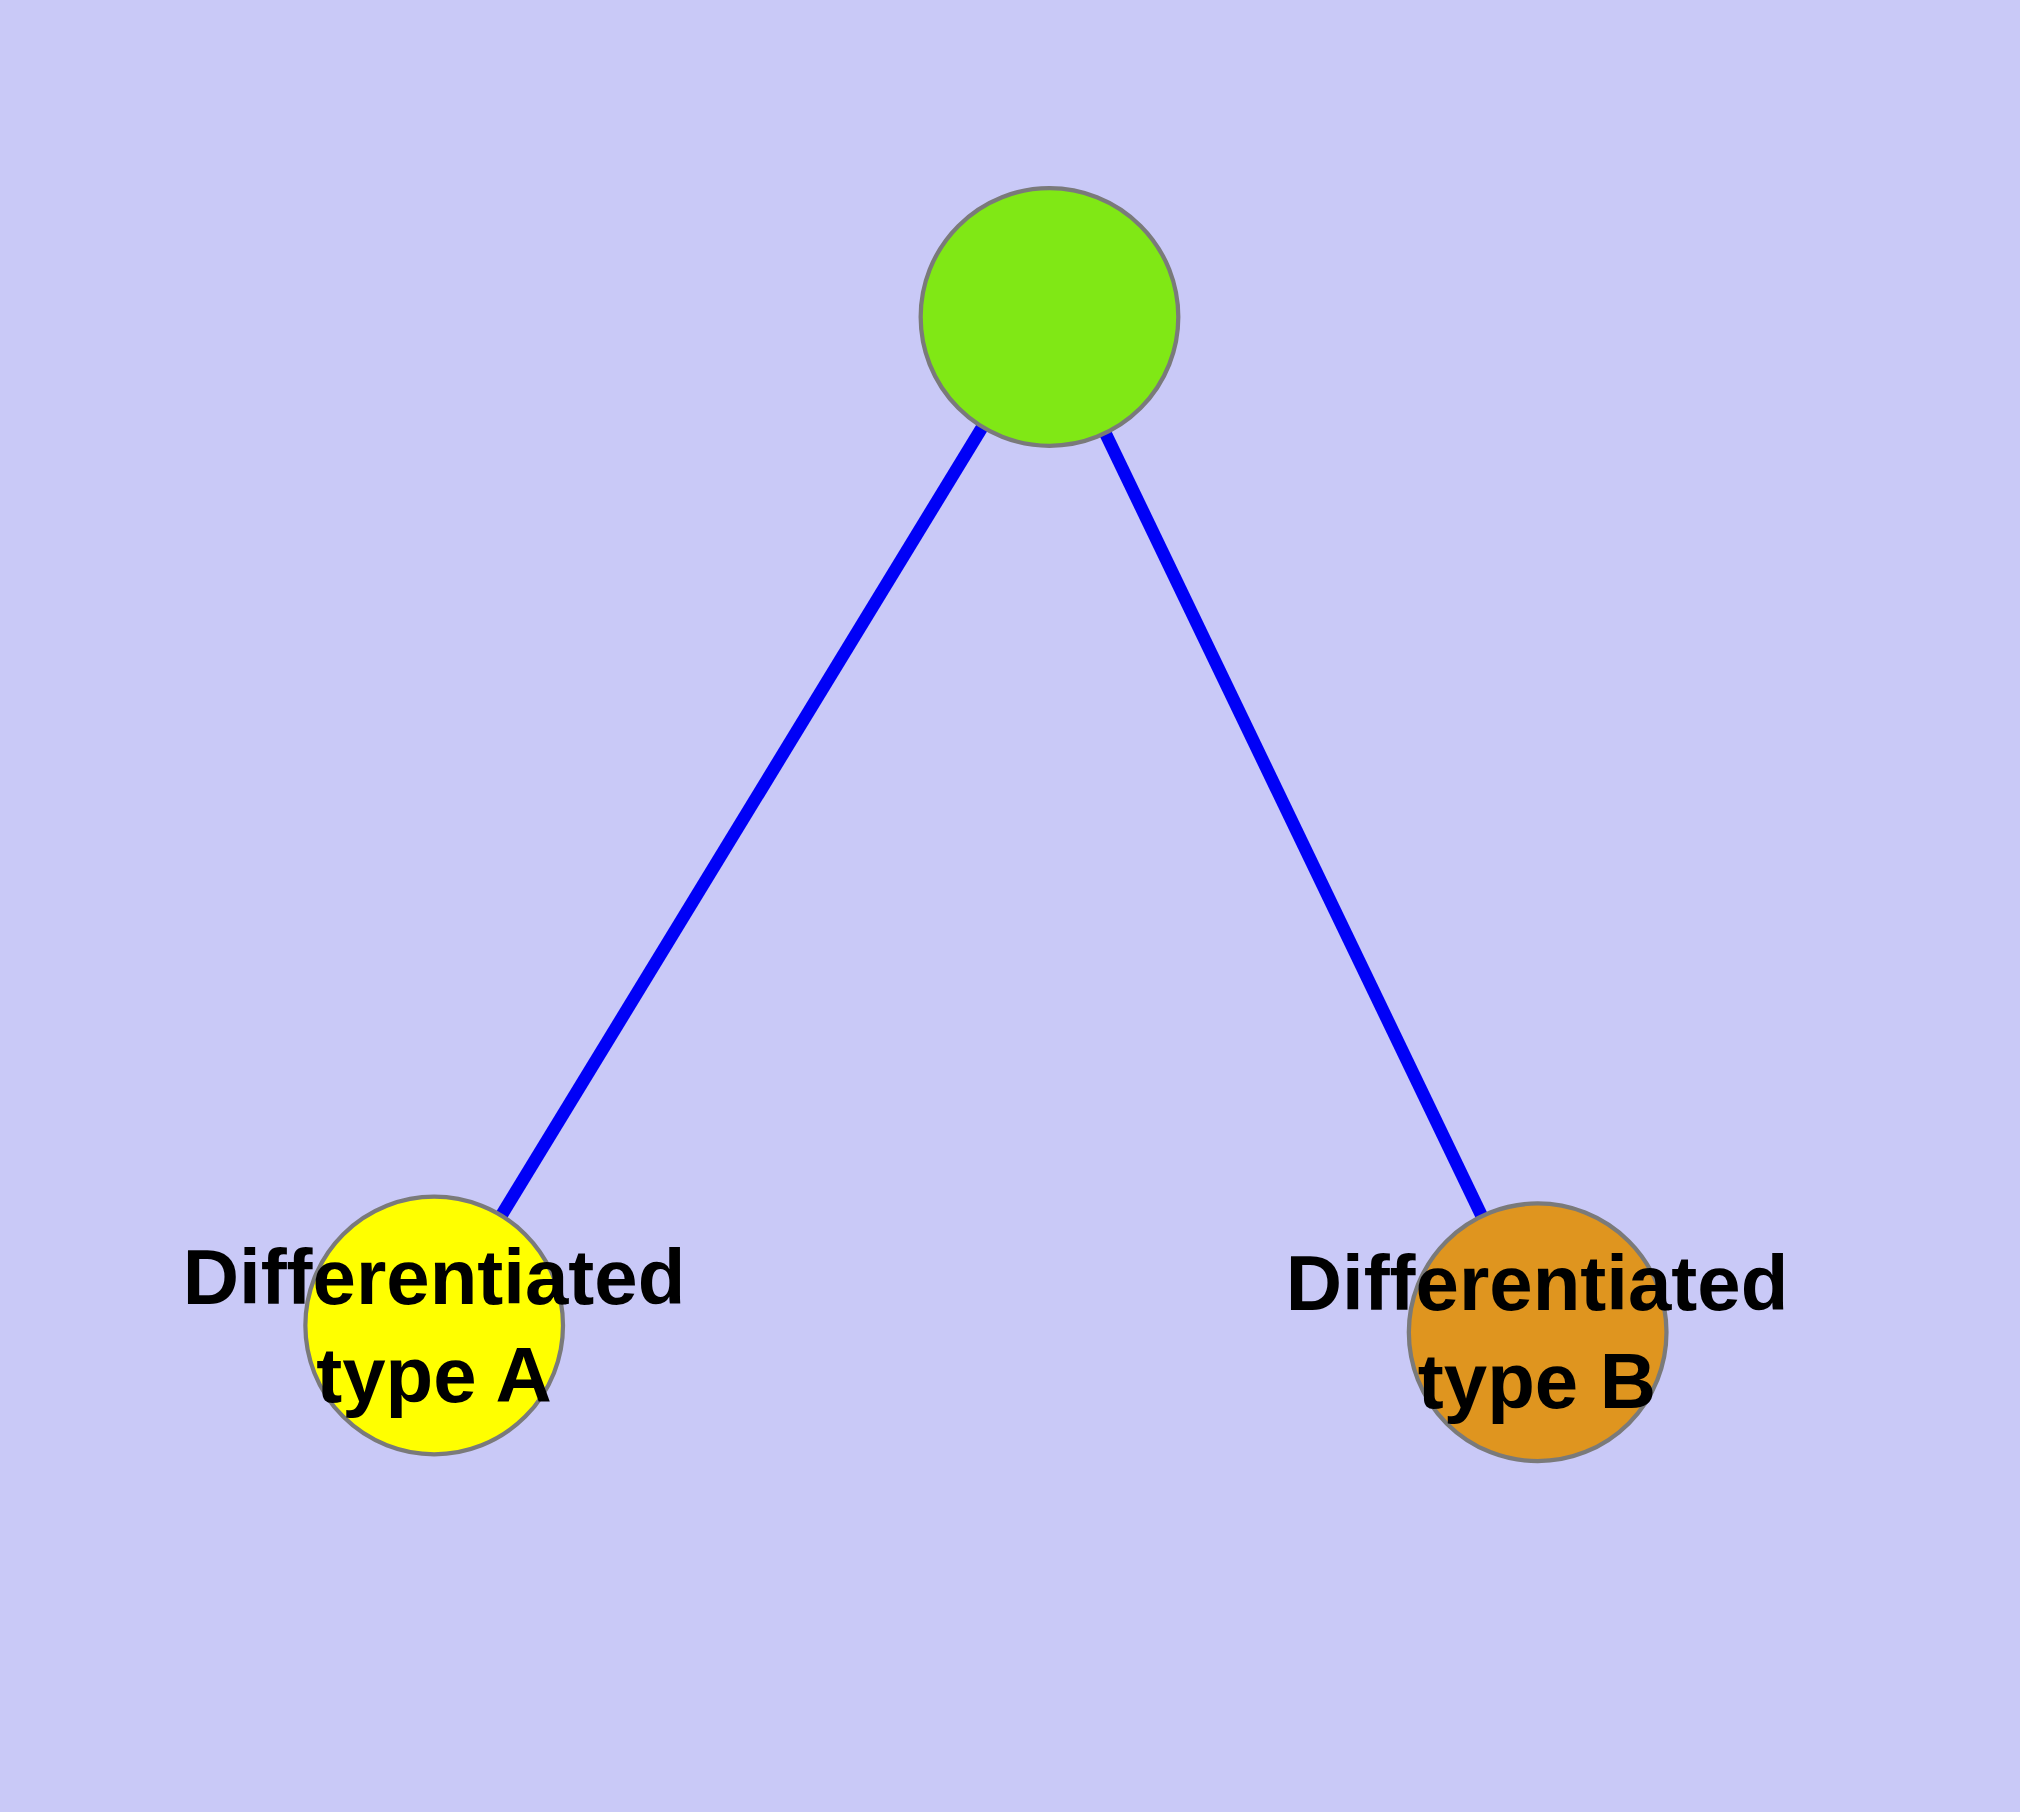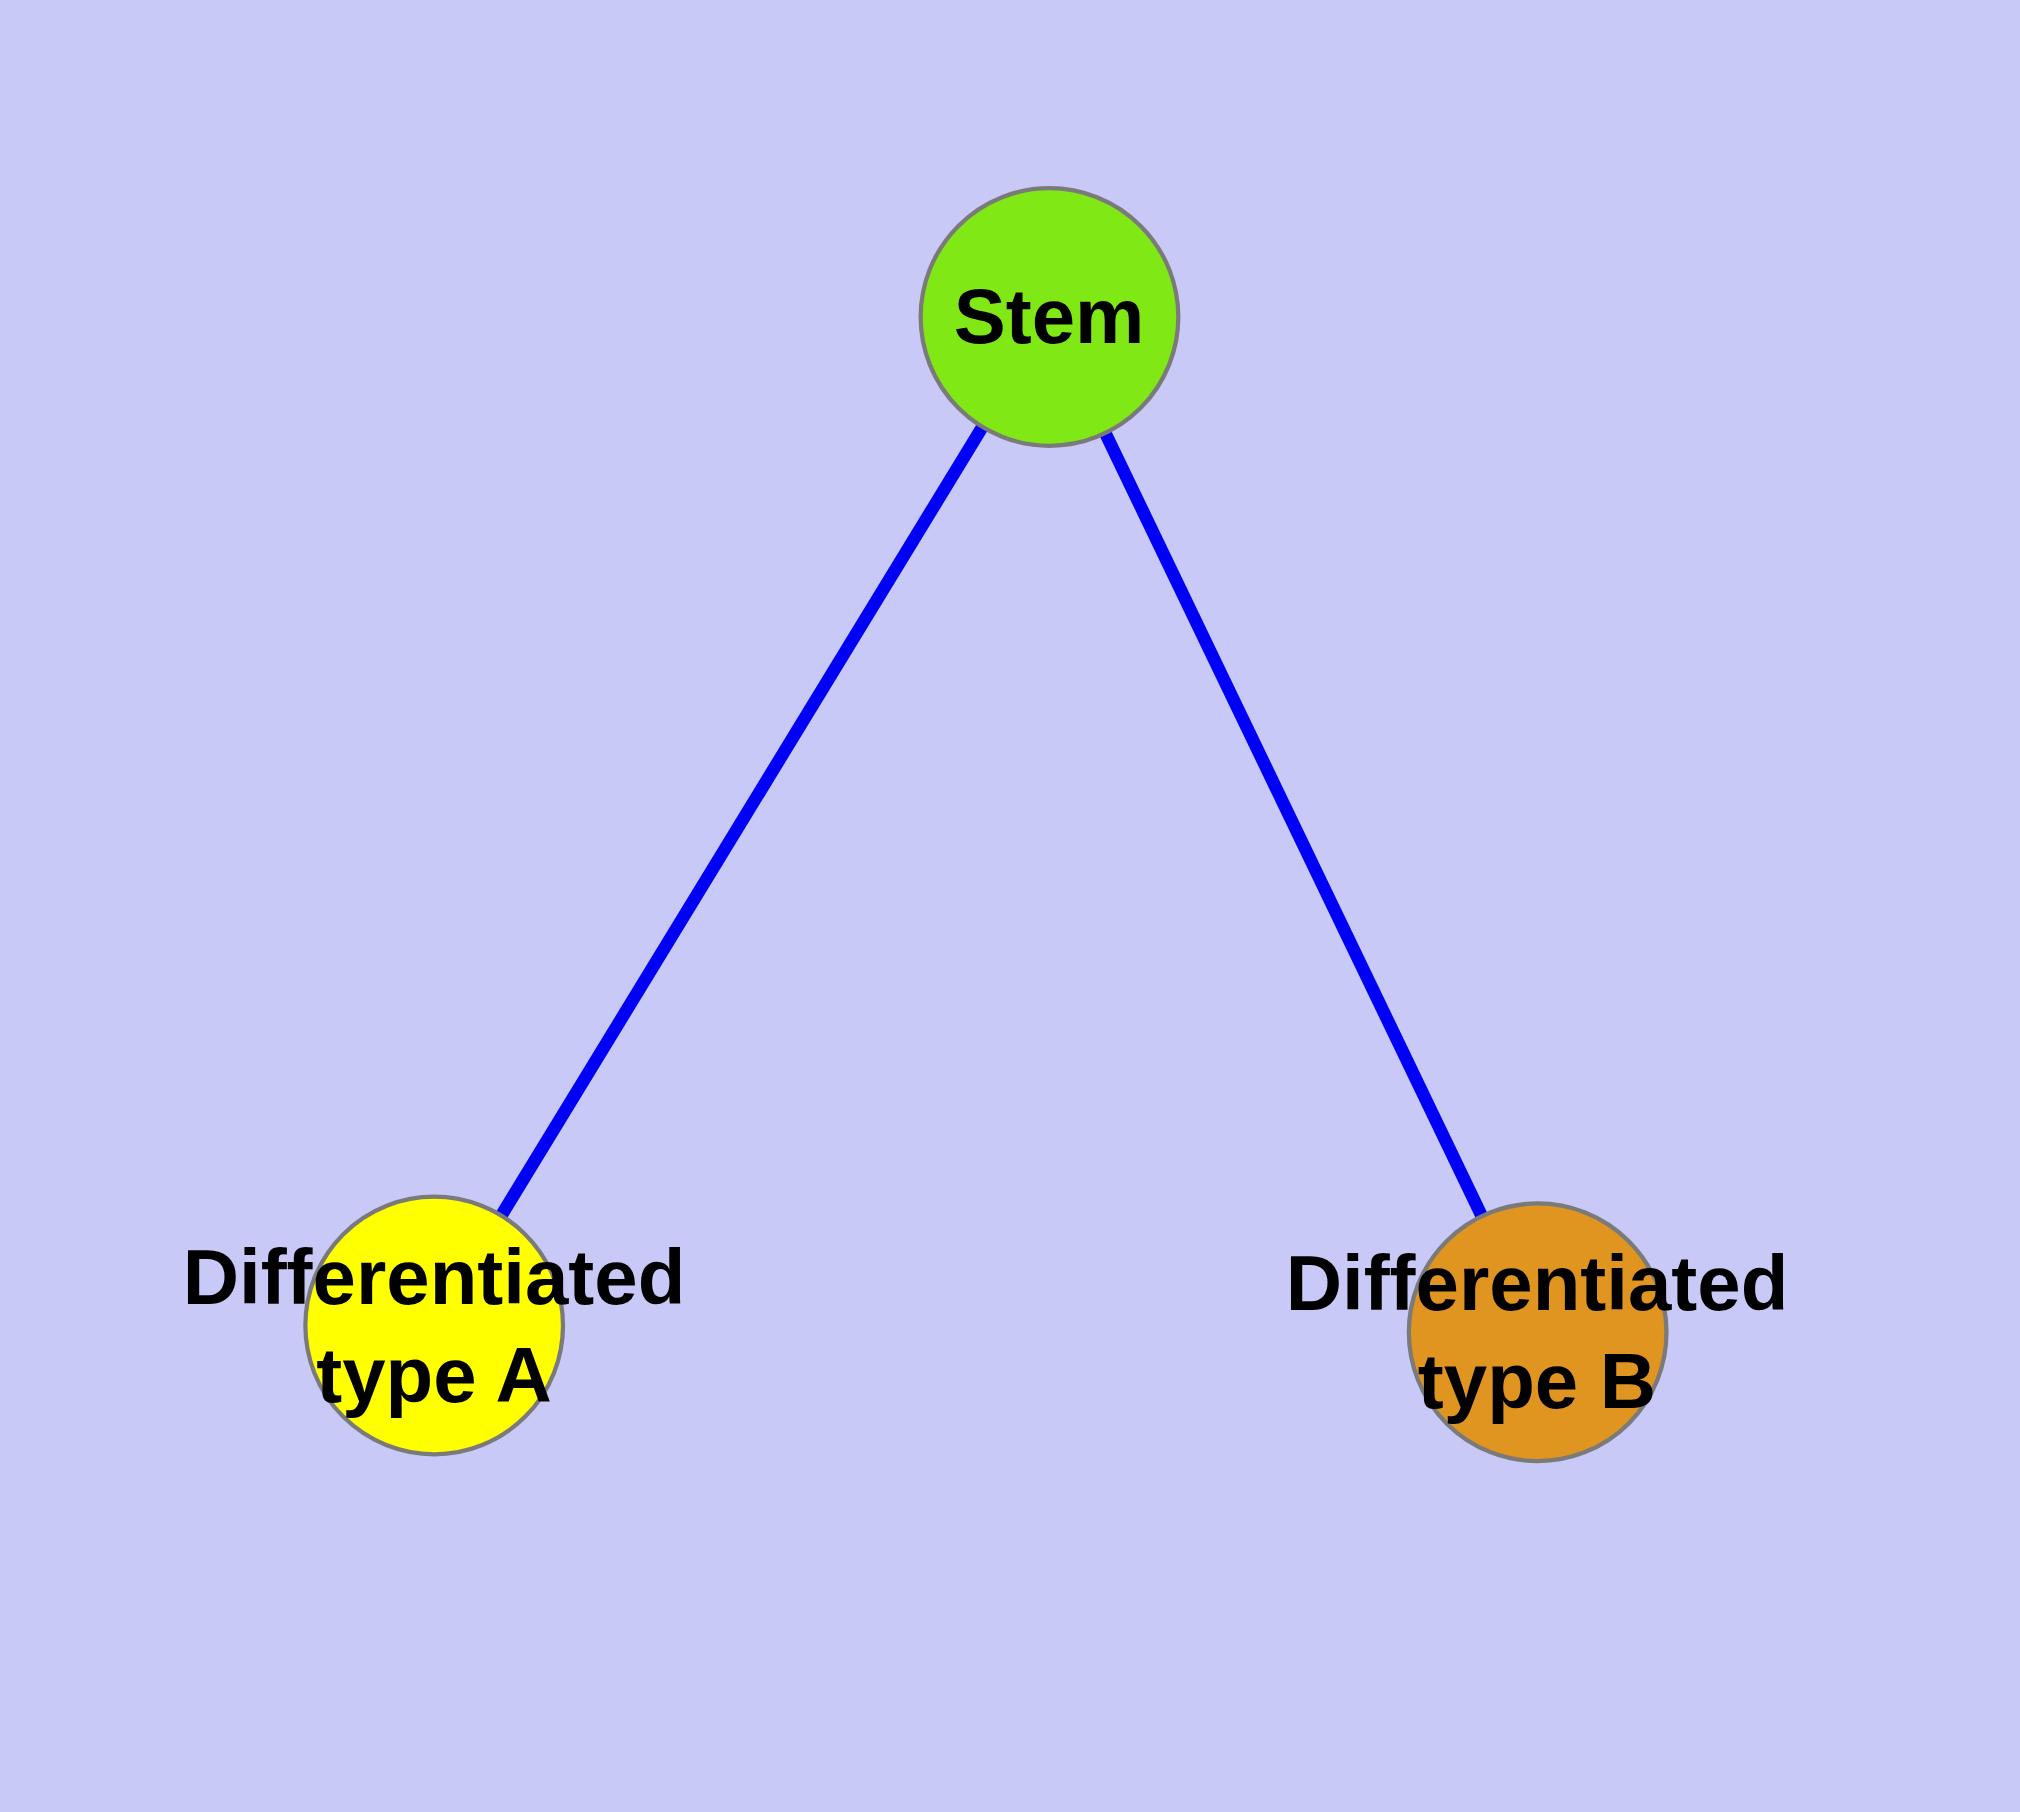--- a/index.html
+++ b/index.html
@@ -53,21 +53,20 @@
 
     <line class="edge" x1="1238" y1="374" x2="1814" y2="1572" stroke="#0000f7"></line>
 
     <circle class="node" cx="1238" cy="374" r="152" fill="#80e815" stroke="#7a7a7a"></circle>
 
     <circle class="node" cx="512" cy="1564" r="152" fill="#ffff00" stroke="#7a7a7a"></circle>
 
     <circle class="node" cx="1814" cy="1572" r="152" fill="#df951f" stroke="#7a7a7a"></circle>
   </svg>
 
-  <div class="node-label" style="left: 1049px; top: 317px; color: rgb(0, 0, 0);">Stem</div>
 
   <div class="node-label" style="left: 434px; top: 1326px; color: rgb(0, 0, 0);">Differentiated
 type A</div>
 
   <div class="node-label" style="left: 1537px; top: 1332px; color: rgb(0, 0, 0);">Differentiated
 type B</div>
 </div>
 
 
 </body></html>

